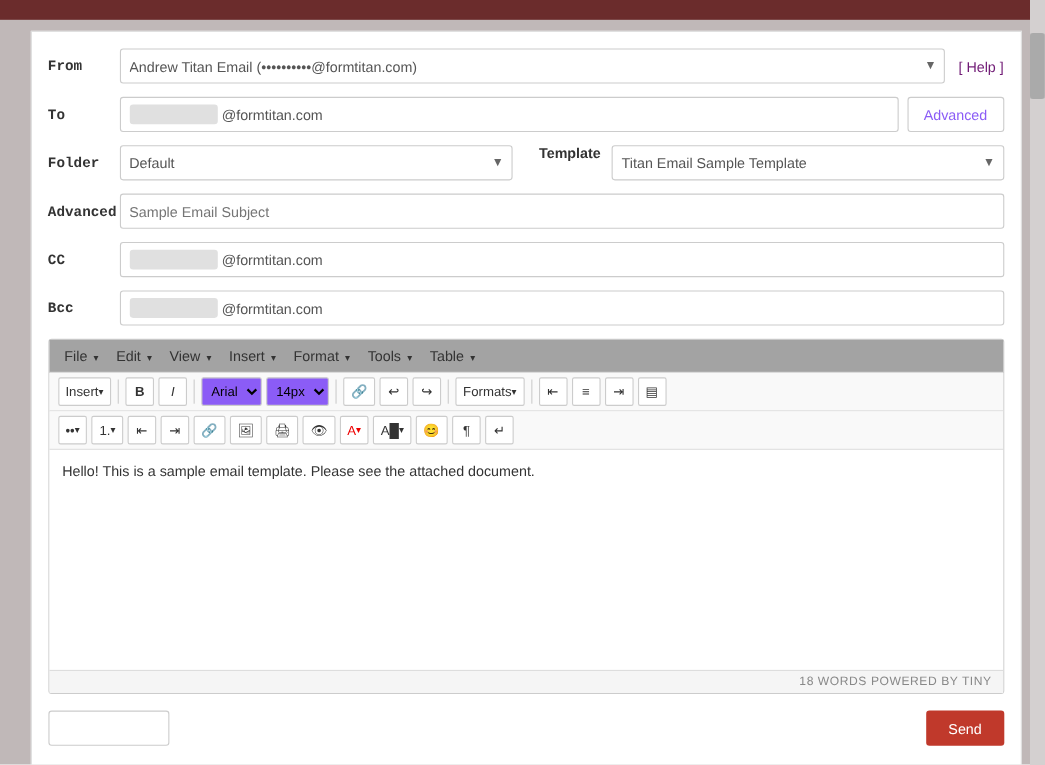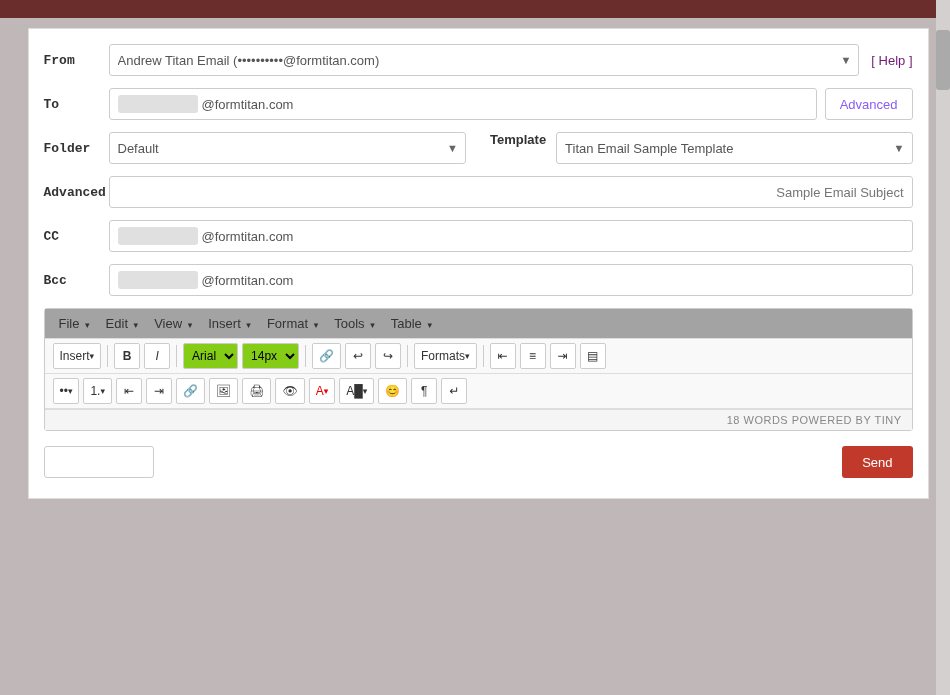--- a/index.html
+++ b/index.html
@@ -112,21 +112,20 @@
     }
     .template-label {
       font-weight: bold;
       color: #333;
       font-size: 13px;
       white-space: nowrap;
       margin-right: 10px;
     }
     .input-placeholder {
       color: #737373;
-      text-align: right;
     }
     .cc-input-wrap, .bcc-input-wrap {
       flex: 1;
       display: flex;
       align-items: center;
       height: 32px;
       border: 1px solid #ccc;
       border-radius: 3px;
       padding: 0 8px;
       background: #fff;
@@ -186,21 +185,21 @@
       align-items: center;
       justify-content: center;
       min-width: 26px;
     }
     .toolbar-select {
       height: 26px;
       border: 1px solid #ccc;
       border-radius: 2px;
       padding: 0 4px;
       font-size: 12px;
-      background: #84cc16;
+      background: #8b5cf6;
       cursor: pointer;
     }
     .toolbar-divider {
       width: 1px;
       height: 22px;
       background: #ccc;
       margin: 0 2px;
     }
     .toolbar-row2 {
       display: flex;
@@ -403,20 +402,23 @@
         <button class="toolbar-btn">🖼</button>
         <button class="toolbar-btn">🖨</button>
         <button class="toolbar-btn">👁</button>
         <button class="toolbar-btn" style="color:#e00;">A <span style="font-size:9px;">▾</span></button>
         <button class="toolbar-btn">A█ <span style="font-size:9px;">▾</span></button>
         <button class="toolbar-btn">😊</button>
         <button class="toolbar-btn">¶</button>
         <button class="toolbar-btn">↵</button>
       </div>
 
+      <div class="editor-body" contenteditable="true" style="">
+        <span>Hello! This is a sample email template. Please see the attached document.</span>
+      </div>
 
       <div class="editor-footer">
         <span>18 WORDS POWERED BY TINY</span>
       </div>
 
     </div>
 
     <div class="bottom-row">
       <input type="text" class="bottom-left-input" style="">
       <button class="bottom-right-btn">Send</button>

